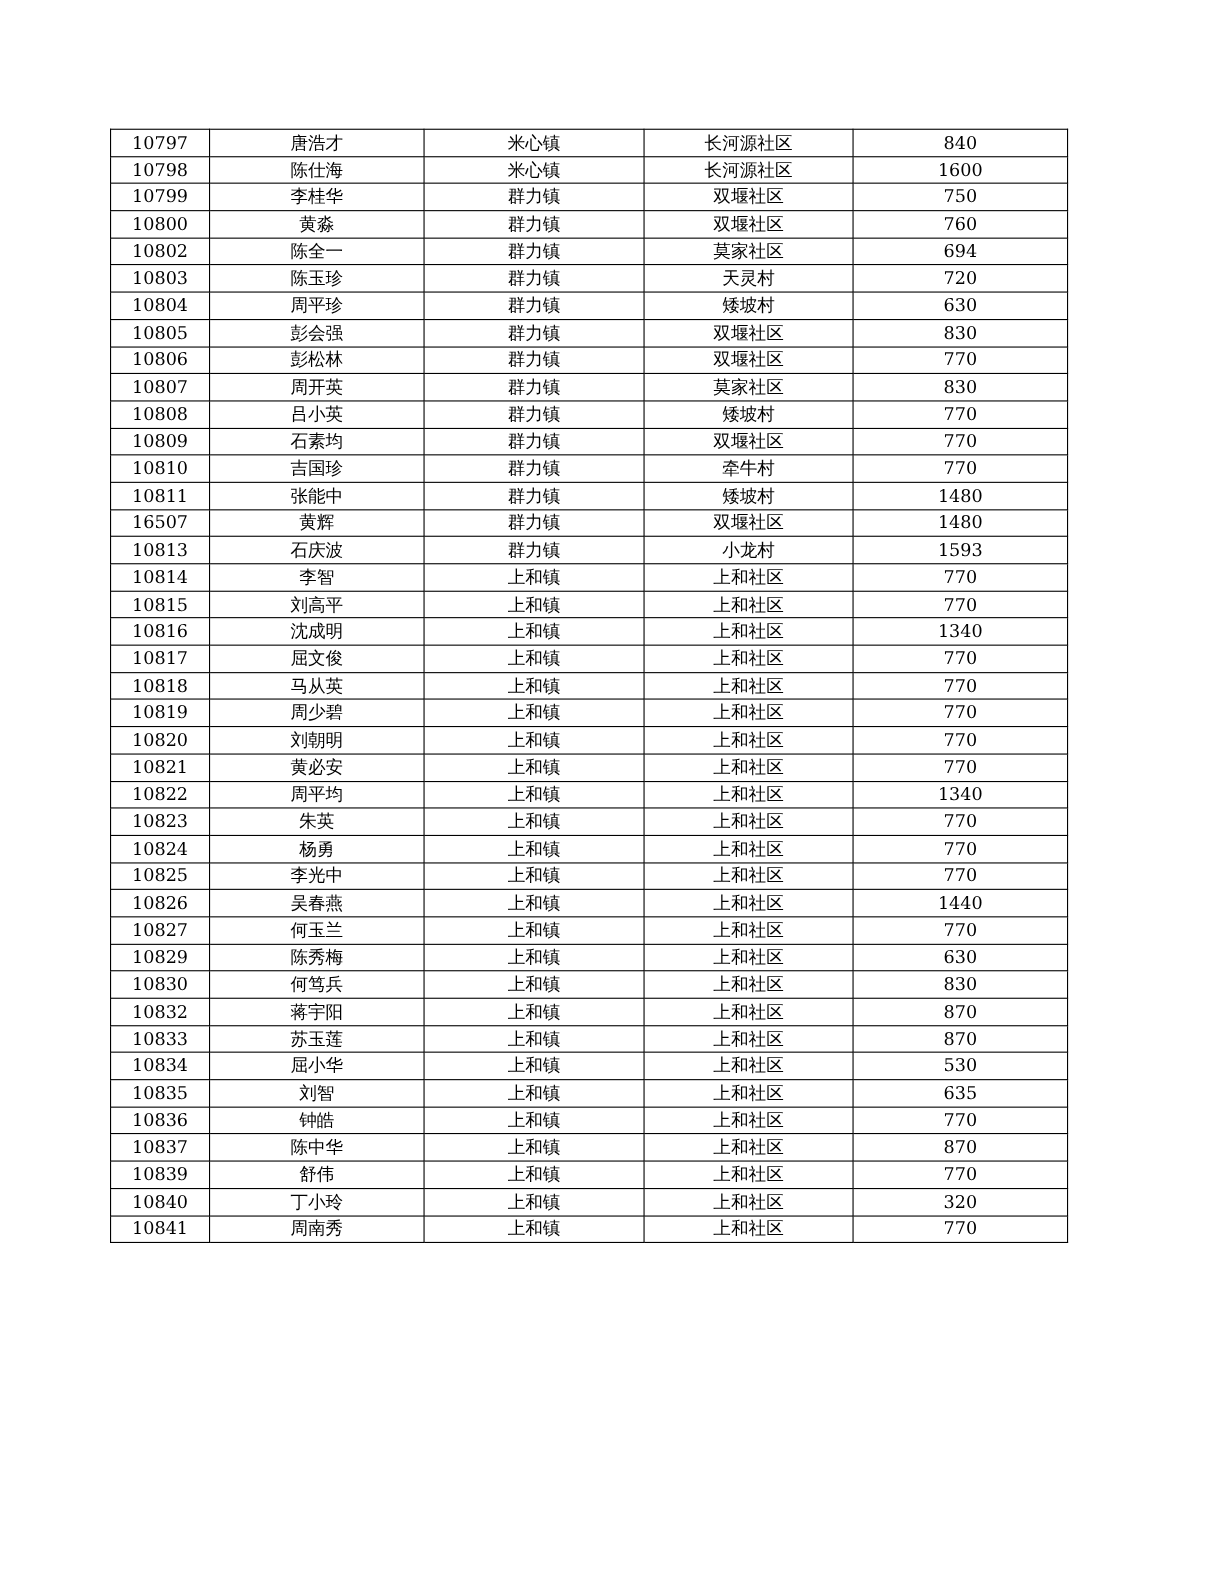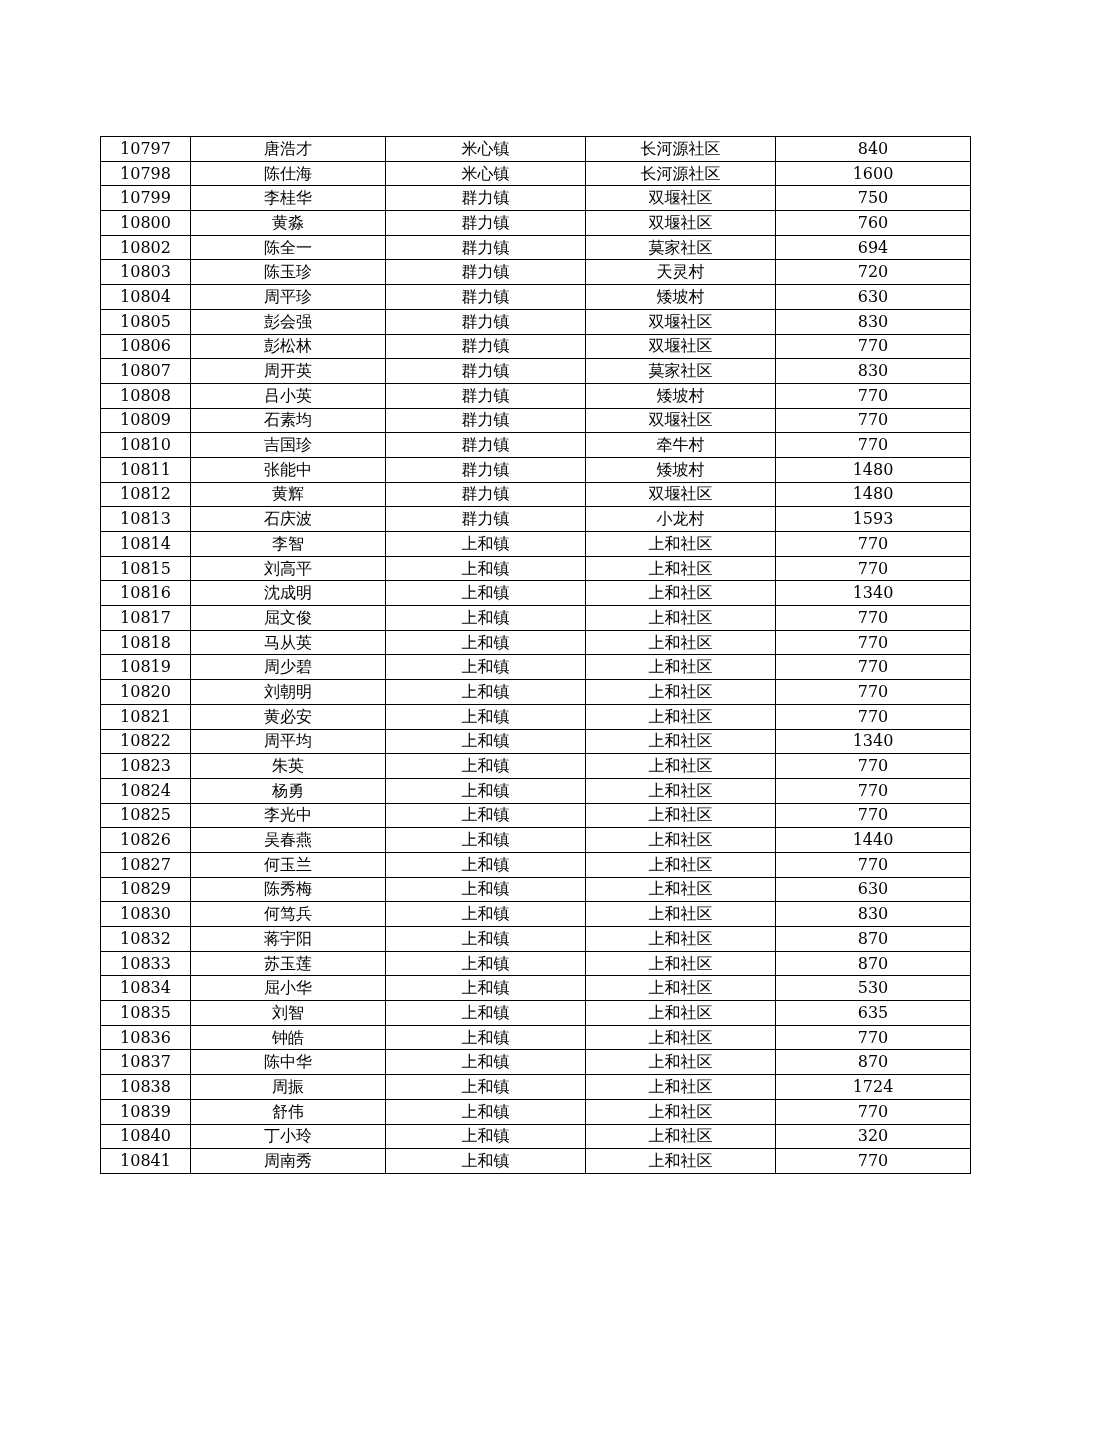--- a/index.html
+++ b/index.html
@@ -12,21 +12,21 @@
   .page {
     position: relative;
     width: 1105px;
     height: 1429px;
     background: #ffffff;
     overflow: hidden;
   }
   table.data-table {
     position: absolute;
     left: 100px;
-    top: 136px;
+    top: 117px;
     width: 870px;
     border-collapse: collapse;
     table-layout: fixed;
   }
   table.data-table td {
     border: 1px solid #000000;
     height: 24.7px;
     box-sizing: border-box;
     text-align: center;
     vertical-align: middle;
@@ -147,21 +147,21 @@
           <td>770</td>
         </tr>
         <tr>
           <td>10811</td>
           <td>张能中</td>
           <td>群力镇</td>
           <td>矮坡村</td>
           <td>1480</td>
         </tr>
         <tr>
-          <td>10812</td>
+          <td>16507</td>
           <td>黄辉</td>
           <td>群力镇</td>
           <td>双堰社区</td>
           <td>1480</td>
         </tr>
         <tr>
           <td>10813</td>
           <td>石庆波</td>
           <td>群力镇</td>
           <td>小龙村</td>
@@ -313,27 +313,20 @@
           <td>上和镇</td>
           <td>上和社区</td>
           <td>770</td>
         </tr>
         <tr>
           <td>10837</td>
           <td>陈中华</td>
           <td>上和镇</td>
           <td>上和社区</td>
           <td>870</td>
-        </tr>
-        <tr>
-          <td>10838</td>
-          <td>周振</td>
-          <td>上和镇</td>
-          <td>上和社区</td>
-          <td>1724</td>
         </tr>
         <tr>
           <td>10839</td>
           <td>舒伟</td>
           <td>上和镇</td>
           <td>上和社区</td>
           <td>770</td>
         </tr>
         <tr>
           <td>10840</td>

